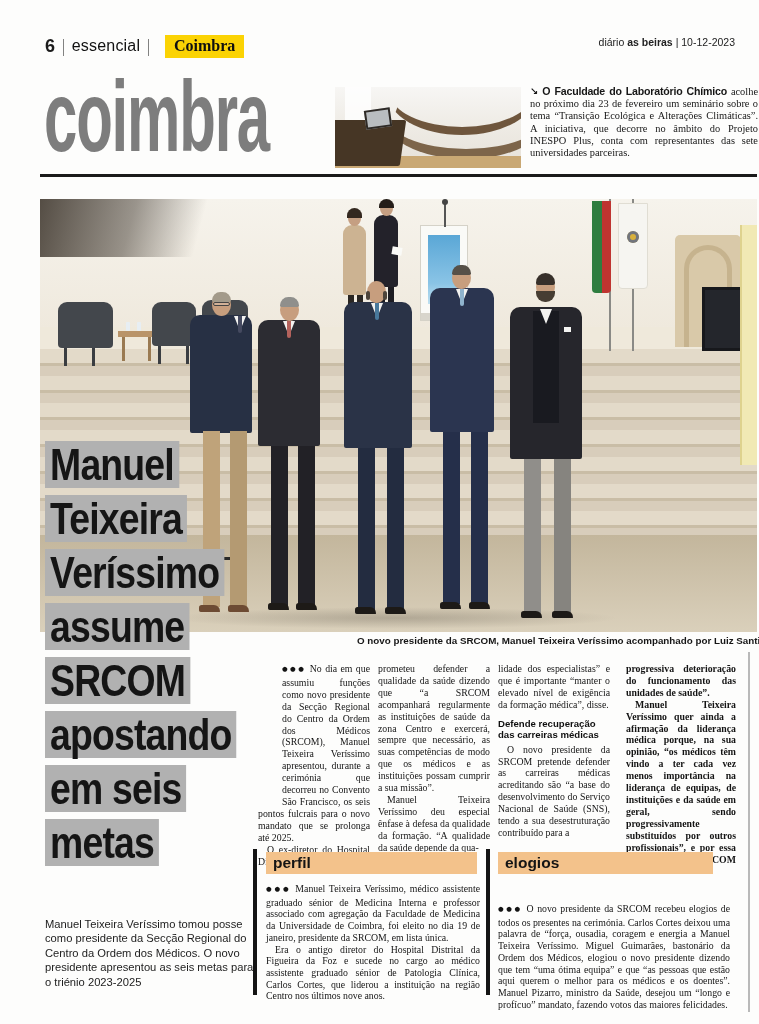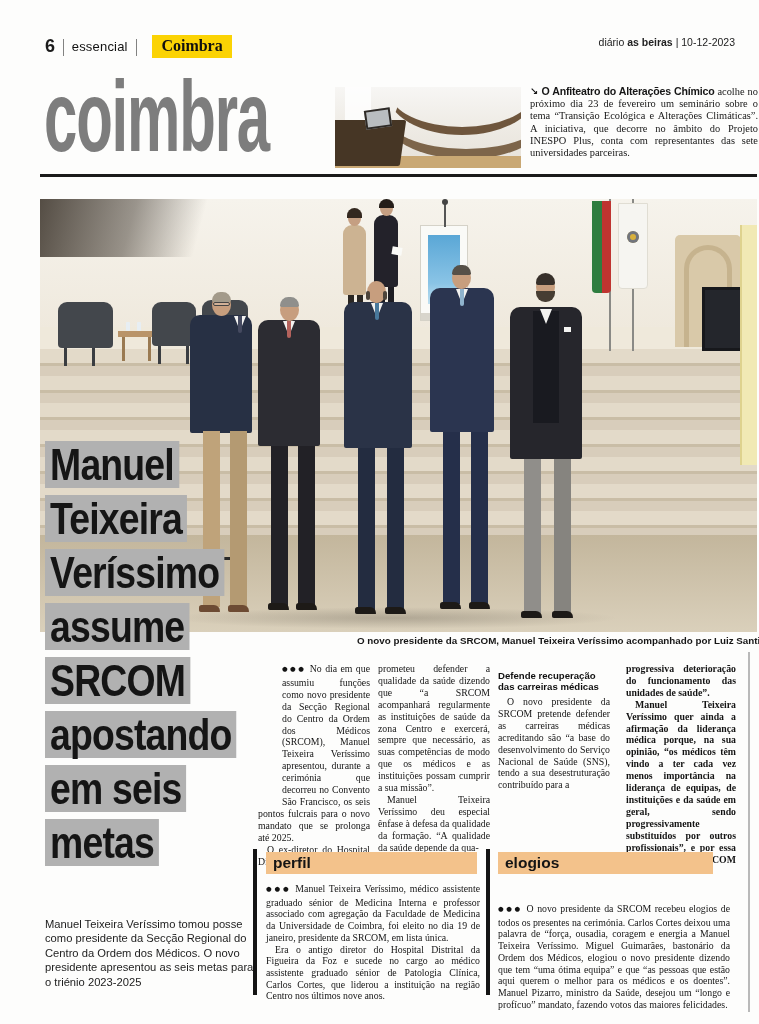--- a/index.html
+++ b/index.html
@@ -13,21 +13,21 @@
   .page{
     position:relative;width:759px;height:1024px;margin:0 auto;
     background:#fdfdfc;overflow:hidden;
     font-family:"Liberation Serif", serif;color:var(--ink);
   }
   
   .mast{position:absolute;left:45px;top:32px;right:24px;height:28px;
     font-family:"Liberation Sans",sans-serif;display:flex;align-items:center;}
   .mast .pn{font-weight:bold;font-size:18px;}
   .mast .bar{font-weight:300;color:#555;font-size:18px;margin:0 6px;transform:scaleX(.5);}
-  .mast .sec{font-size:13px;letter-spacing:.2px;color:#111;}
+  .mast .sec{font-size:16px;letter-spacing:.2px;color:#111;}
   .city-tag{background:var(--accent-yellow);font-family:"Liberation Serif",serif;
     font-weight:bold;font-size:16px;padding:2px 9px 3px 9px;margin-left:8px;color:#101010;}
   .mast-right{position:absolute;right:0;top:4px;font-size:10.5px;color:#222;
     font-family:"Liberation Sans",sans-serif;}
   .mast-right b{font-weight:bold;}
   
   .big-title{position:absolute;left:44px;top:66px;height:110px;
     font-family:"Liberation Sans",sans-serif;font-weight:bold;font-size:100px;
     line-height:100px;color:#7d7d7d;letter-spacing:-2px;
     transform:scaleX(.60);transform-origin:left top;}
@@ -222,21 +222,21 @@
   <div class="brief-photo">
     <div class="bp-light"></div>
     <div class="bp-arc bp-arc1"></div>
     <div class="bp-arc bp-arc2"></div>
     <div class="bp-arc bp-arc3"></div>
     <div class="bp-arc bp-arc4"></div>
     <div class="bp-floor"></div>
     <div class="bp-desk"></div>
     <div class="bp-monitor"></div>
   </div>
-  <p class="brief-text"><span class="arrow">↘</span> <b>O Anfiteatro do Alterações Chímico</b> <span>acolhe no próximo dia 23 de fevereiro um seminário sobre o tema “Transição Ecológica e Alterações Climáticas”. A iniciativa, que decorre no âmbito do Projeto INESPO Plus, conta com representantes das sete universidades parceiras.</span></p>
+  <p class="brief-text"><span class="arrow">↘</span> <b>O Faculdade do Laboratório Chímico</b> <span>acolhe no próximo dia 23 de fevereiro um seminário sobre o tema “Transição Ecológica e Alterações Climáticas”. A iniciativa, que decorre no âmbito do Projeto INESPO Plus, conta com representantes das sete universidades parceiras.</span></p>
 
   <div class="photo">
     <div class="ph-topleft"></div>
     <div class="ph-stage"></div>
     <div class="ph-steps"></div>
     <div class="ph-floor"></div>
 
     <div class="chair ch1"></div>
     <div class="table"></div>
     <div class="bottle bo1"></div>
@@ -343,20 +343,21 @@
 
   <div class="col c1">
     <p class="body-p"><span class="wrap-spacer"></span><span class="bullets">●●●</span> <span>No dia em que assumiu funções como novo presidente da Secção Regional do Centro da Ordem dos Médicos (SRCOM), Manuel Teixeira Veríssimo apresentou, durante a cerimónia que decorreu no Convento São Francisco, os seis pontos fulcrais para o novo mandato que se prolonga até 2025.</span></p>
     <p class="body-p indent">O ex-diretor do Hospital Distrital da Figueira da Foz</p>
   </div>
   <div class="col c2">
     <p class="body-p">prometeu defender a qualidade da saúde dizendo que “a SRCOM acompanhará regularmente as instituições de saúde da zona Centro e exercerá, sempre que necessário, as suas competências de modo que os médicos e as instituições possam cumprir a sua missão”.</p>
     <p class="body-p indent">Manuel Teixeira Veríssimo deu especial ênfase à defesa da qualidade da formação. “A qualidade da saúde depende da qua-</p>
   </div>
   <div class="col c3">
+    <p class="body-p">lidade dos especialistas” e que é importante “manter o elevado nível de exigência da formação médica”, disse.</p>
     <div class="subhead">
       <div>Defende recuperação</div>
       <div>das carreiras médicas</div>
     </div>
     <p class="body-p indent">O novo presidente da SRCOM pretende defender as carreiras médicas acreditando são “a base do desenvolvimento do Serviço Nacional de Saúde (SNS), tendo a sua desestruturação contribuído para a</p>
   </div>
   <div class="col c4">
     <p class="body-p">progressiva deterioração do funcionamento das unidades de saúde”.</p>
     <p class="body-p indent">Manuel Teixeira Veríssimo quer ainda a afirmação da liderança médica porque, na sua opinião, “os médicos têm vindo a ter cada vez menos importância na liderança de equipas, de instituições e da saúde em geral, sendo progressivamente substituídos por outros profissionais”, e por essa razão “a SRCOM desenvolverá</p>
   </div>

